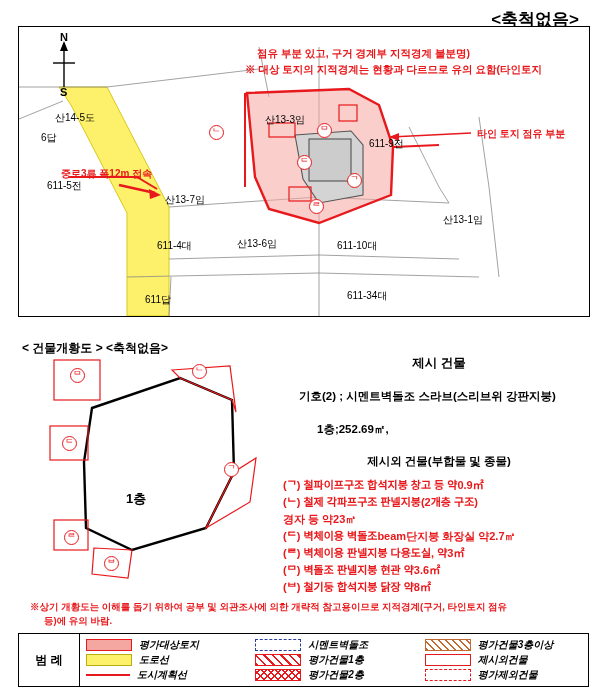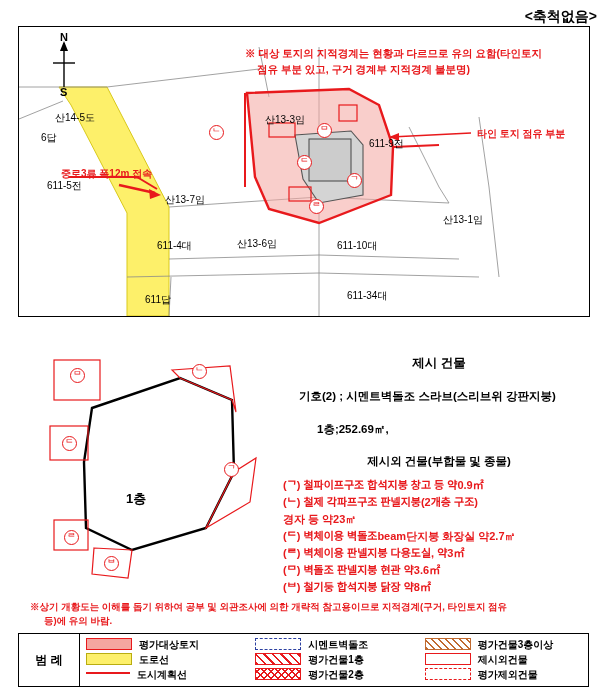--- a/index.html
+++ b/index.html
@@ -12,21 +12,21 @@
     overflow:hidden;
   }
   .wrap{position:relative;width:605px;height:700px;}
 
   
   .map-panel{
     position:absolute;left:18px;top:26px;width:570px;height:289px;
     border:1.5px solid #000;background:#fff;overflow:hidden;
   }
   .scale-note{
-    position:absolute;right:8px;top:8px;font-size:14px;font-weight:bold;
+    position:absolute;right:26px;top:8px;font-size:17px;font-weight:bold;
   }
   .compass{
     position:absolute;left:28px;top:6px;width:36px;height:62px;
   }
   .compass .n{position:absolute;left:13px;top:-2px;font-size:11px;font-weight:bold;}
   .compass .s{position:absolute;left:13px;bottom:-3px;font-size:11px;font-weight:bold;}
 
   .warn-note{
     position:absolute;left:226px;top:18px;width:330px;
     color:#e8191c;font-size:10.5px;font-weight:bold;line-height:16px;
@@ -69,21 +69,21 @@
   .legend{
     position:absolute;left:18px;top:633px;width:569px;height:52px;
     border:1.5px solid #000;display:flex;align-items:stretch;
   }
   .legend-title{
     width:60px;display:flex;align-items:center;justify-content:center;
     font-size:12px;font-weight:bold;border-right:1.5px solid #000;
   }
   .legend-cols{flex:1;display:flex;}
   .legend-col{flex:1;display:flex;flex-direction:column;justify-content:center;padding:2px 0 2px 6px;}
-  .legend-row{display:flex;height:15px;}
+  .legend-row{display:flex;align-items:center;height:15px;font-style:italic;}
   .swatch{width:44px;height:10px;margin-right:7px;flex:0 0 auto;}
   .legend-label{font-size:10px;font-weight:bold;white-space:nowrap;}
 
   .sw-pink{background:#f4a6a0;border:1px solid #e8191c;}
   .sw-yellow{background:#fdf06a;border:1px solid #b9ad10;}
   .sw-redline{background:transparent;border:0;position:relative;}
   .sw-redline:after{content:"";position:absolute;left:0;top:4px;width:44px;height:2px;background:#e8191c;}
   .sw-dashblue{background:#fff;border:1px dashed #2b3fa0;}
   .sw-hatch1{
     background:
@@ -165,22 +165,22 @@
         <line x1="17" y1="10" x2="17" y2="54" stroke="#000" stroke-width="1.4"></line>
         <line x1="6" y1="30" x2="28" y2="30" stroke="#000" stroke-width="1.4"></line>
         <polygon points="17,8 13,18 21,18" fill="#000"></polygon>
       </svg>
       <span class="n">N</span>
       <span class="s">S</span>
     </div>
 
     
     <div class="warn-note">
+      <div style="padding-left:12px">점유 부분 있고, 구거 경계부 지적경계 불분명)</div>
       <div>※ 대상 토지의 지적경계는 현황과 다르므로 유의 요함(타인토지</div>
-      <div style="padding-left:12px">점유 부분 있고, 구거 경계부 지적경계 불분명)</div>
     </div>
 
     
     <div class="road-label" style="left:42px;top:140px">중로3류 폭12m 접속</div>
     <div class="road-label" style="left:458px;top:100px;font-size:10px">타인 토지 점유 부분</div>
 
     
     <div class="label" style="left:36px;top:84px">산14-5도</div>
     <div class="label" style="left:22px;top:104px">6답</div>
     <div class="label" style="left:28px;top:152px">611-5전</div>
@@ -195,20 +195,21 @@
     <div class="label" style="left:424px;top:186px">산13-1임</div>
 
     
     <div class="paren" style="left:190px;top:98px">ᄂ</div>
     <div class="paren" style="left:278px;top:128px">ᄃ</div>
     <div class="paren" style="left:328px;top:146px">ᄀ</div>
     <div class="paren" style="left:290px;top:172px">ᄅ</div>
     <div class="paren" style="left:298px;top:96px">ᄆ</div>
   </div>
 
+  <div class="bld-title">&lt; 건물개황도 &gt; &lt;축척없음&gt;</div>
 
   <div class="bld-area">
     <svg width="270" height="255" viewBox="0 0 270 255">
 
       <path d="M72 56 L160 26 L212 48 L214 120 L186 176 L112 198 L66 176 L64 110 Z" fill="#ffffff" stroke="#000" stroke-width="2.4"></path>
 
       <path d="M152 18 L210 14 L216 60 L212 48 L160 26 Z" fill="none" stroke="#e8191c" stroke-width="1.2"></path>
       <rect x="34" y="8" width="46" height="40" fill="none" stroke="#e8191c" stroke-width="1.2"></rect>
       <rect x="30" y="74" width="38" height="34" fill="none" stroke="#e8191c" stroke-width="1.2"></rect>
       <path d="M186 176 L230 150 L236 106 L214 120 Z" fill="none" stroke="#e8191c" stroke-width="1.2"></path>

